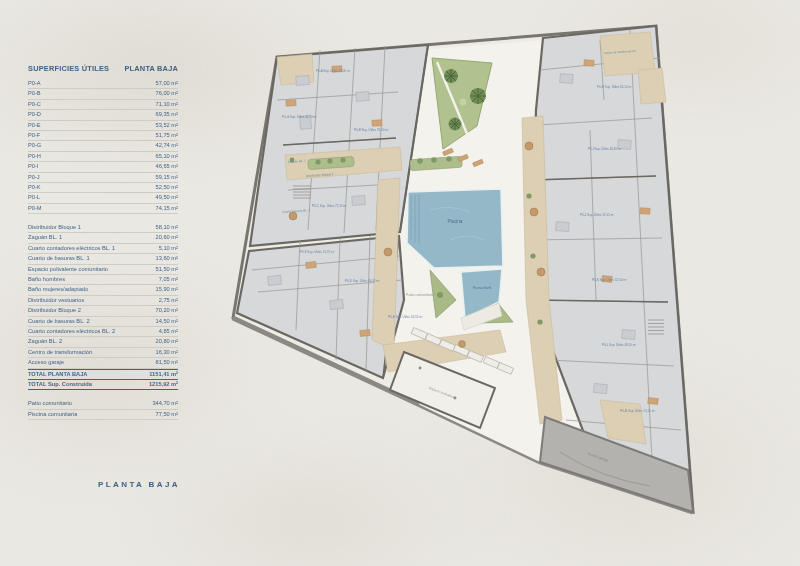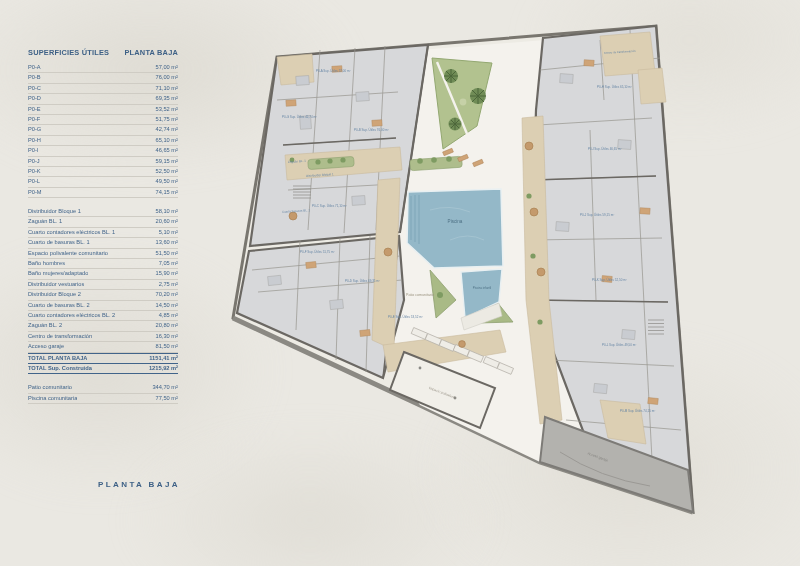--- a/index.html
+++ b/index.html
@@ -5,21 +5,21 @@
   html,body{margin:0;padding:0;}
   .page{position:relative;width:800px;height:566px;background:#eae8e2;overflow:hidden;
         font-family:"Liberation Sans", sans-serif;}
   .blob{position:absolute;border-radius:50%;filter:blur(14px);pointer-events:none;}
   .b1{left:-60px;top:-40px;width:420px;height:220px;background:radial-gradient(closest-side,#dad7ce,transparent);opacity:.7}
   .b2{left:-80px;top:240px;width:360px;height:260px;background:radial-gradient(closest-side,#d9d6cd,transparent);opacity:.6}
   .b3{left:420px;top:330px;width:420px;height:280px;background:radial-gradient(closest-side,#dcd9d0,transparent);opacity:.6}
   .b4{left:520px;top:-60px;width:340px;height:200px;background:radial-gradient(closest-side,#dedbd2,transparent);opacity:.55}
   .b5{left:120px;top:420px;width:380px;height:200px;background:radial-gradient(closest-side,#d8d5cc,transparent);opacity:.5}
 
-  .panel{position:absolute;left:28px;top:48px;width:150px;color:#3e6186;}
+  .panel{position:absolute;left:28px;top:64px;width:150px;color:#3e6186;}
   .panel-header{display:flex;justify-content:space-between;font-size:7.4px;font-weight:bold;
                 letter-spacing:.2px;margin-bottom:6px;}
   .tbl{width:100%;}
   .arow{display:flex;justify-content:space-between;align-items:baseline;
         font-size:5.7px;height:9.4px;line-height:9.2px;border-bottom:1px solid #cfccc4;color:#41648a;}
   .arow .lbl{white-space:nowrap;overflow:hidden;}
   .arow .val{white-space:nowrap;padding-left:4px;}
   .gap{height:9px;}
   .total .arow{font-weight:bold;border-bottom:1px solid #41648a;}
   .total .arow:first-child{border-top:1px solid #41648a;}

